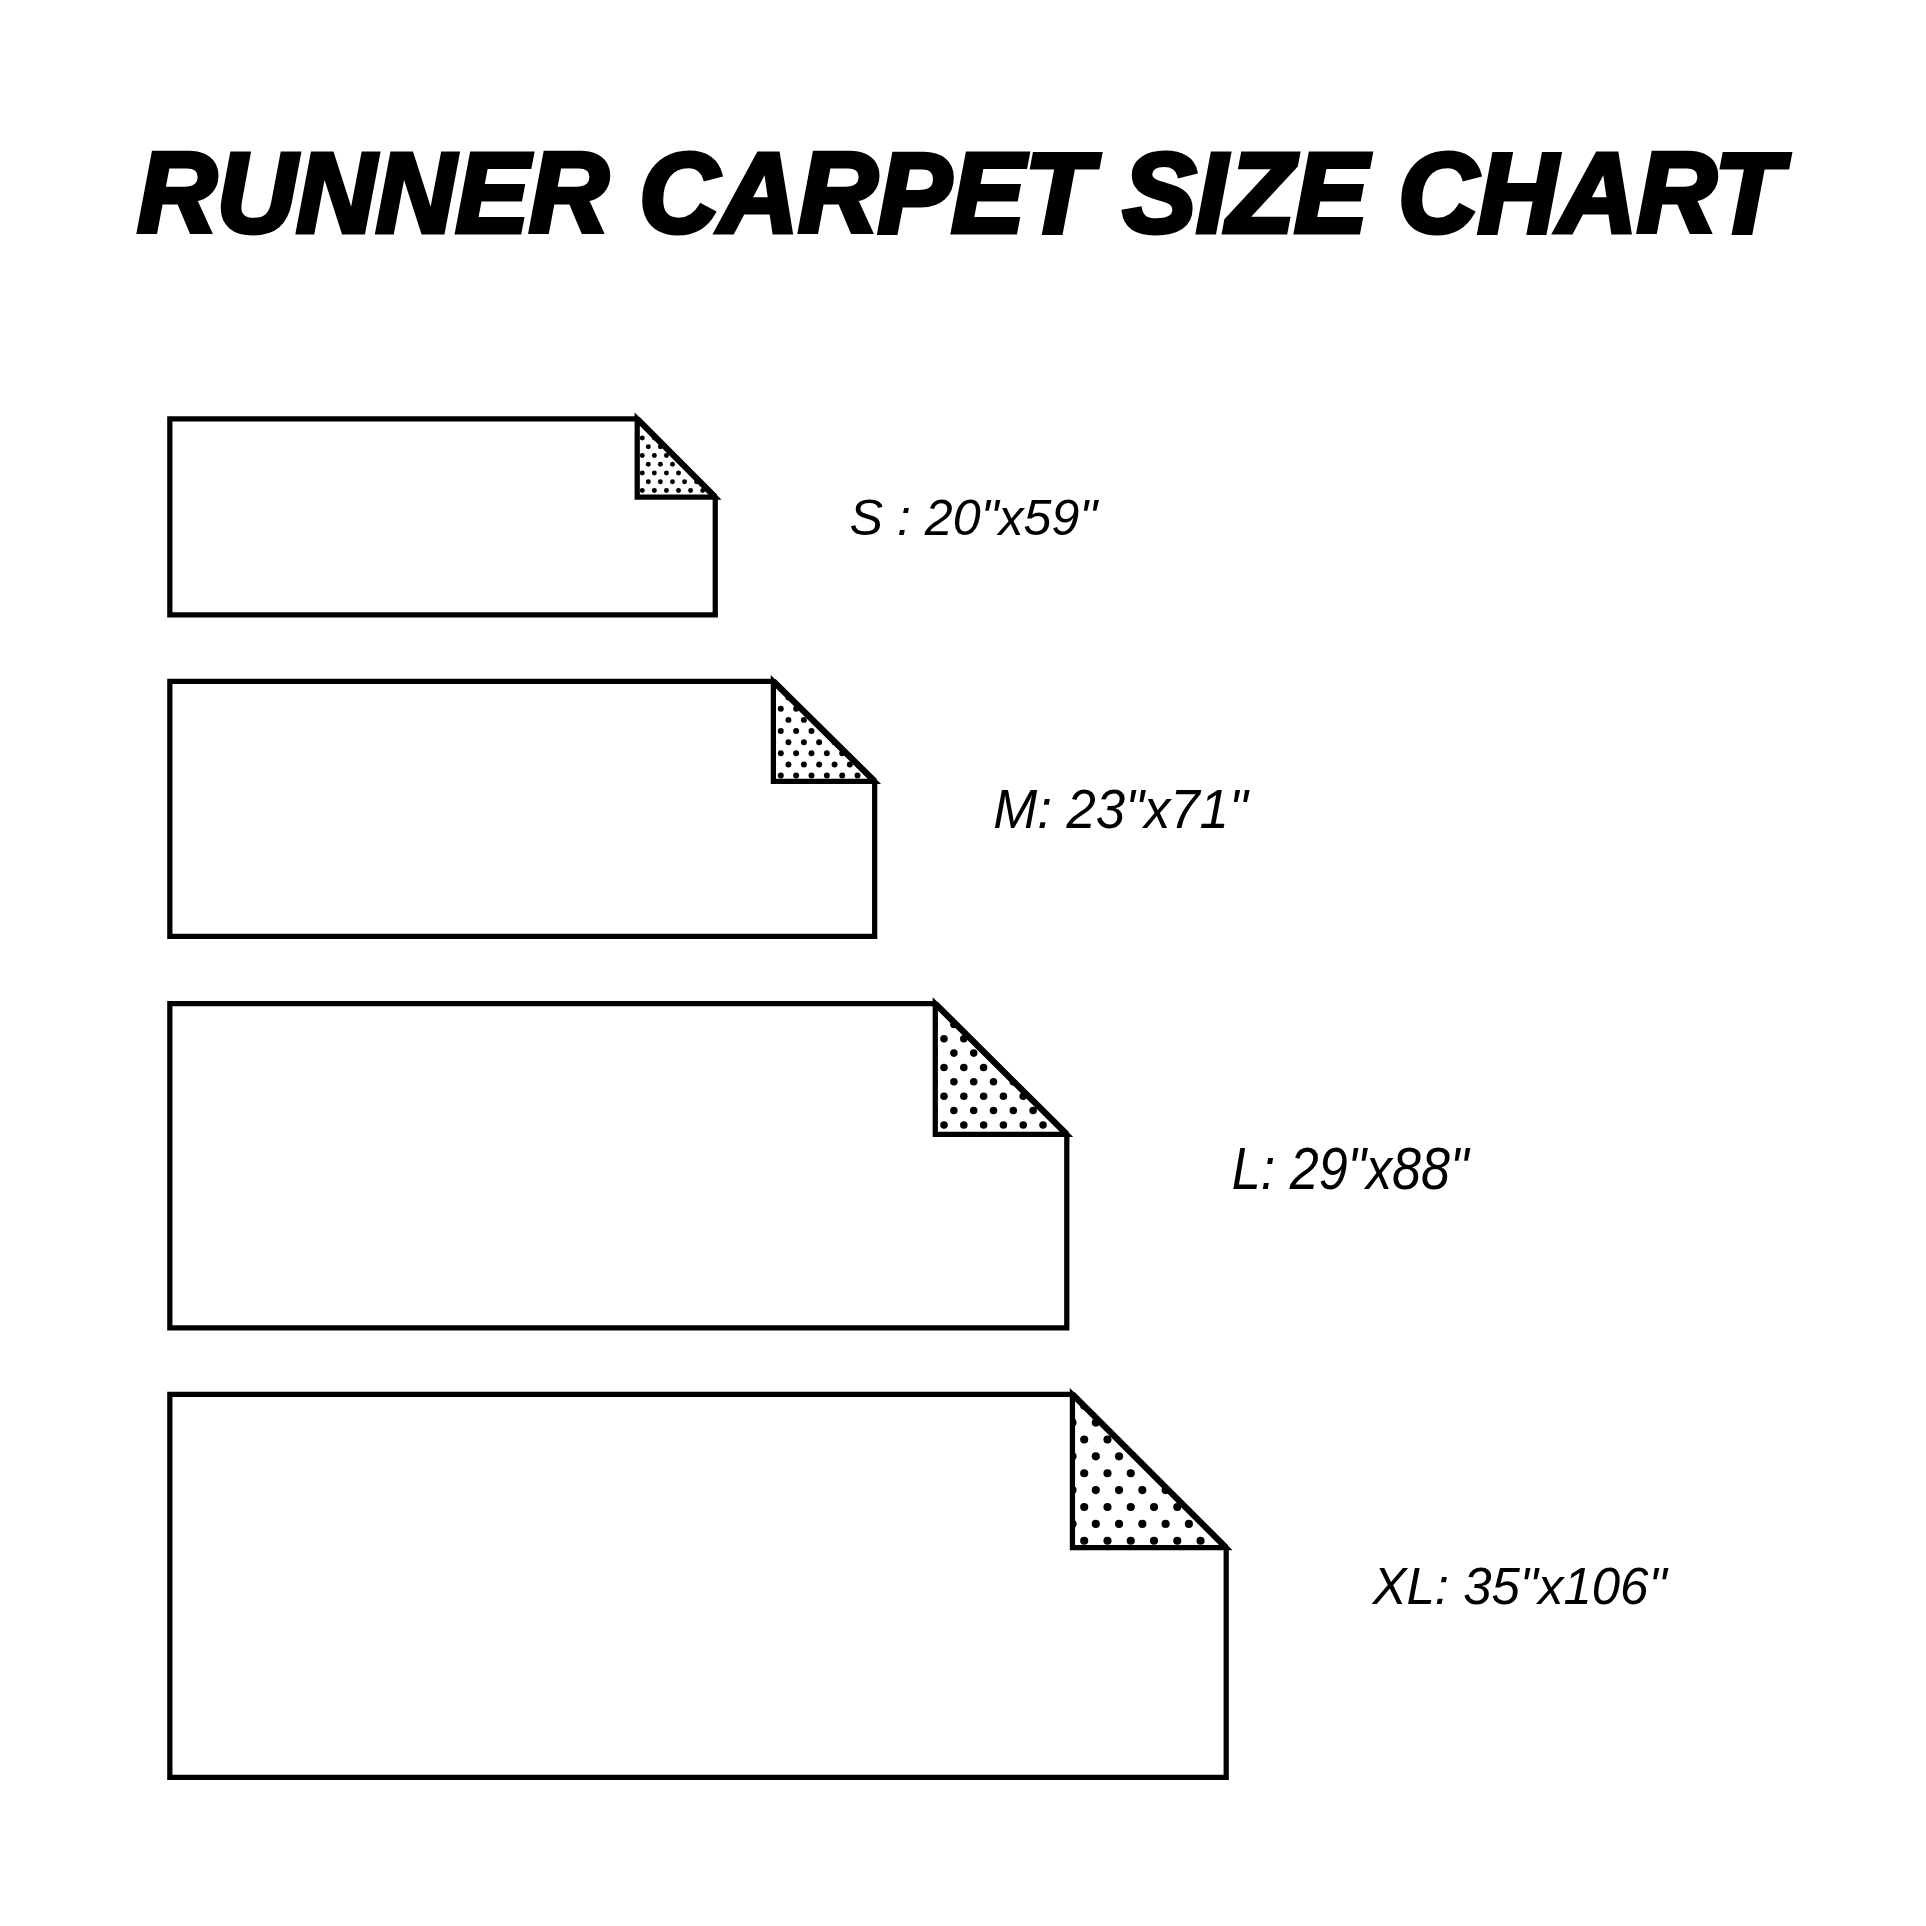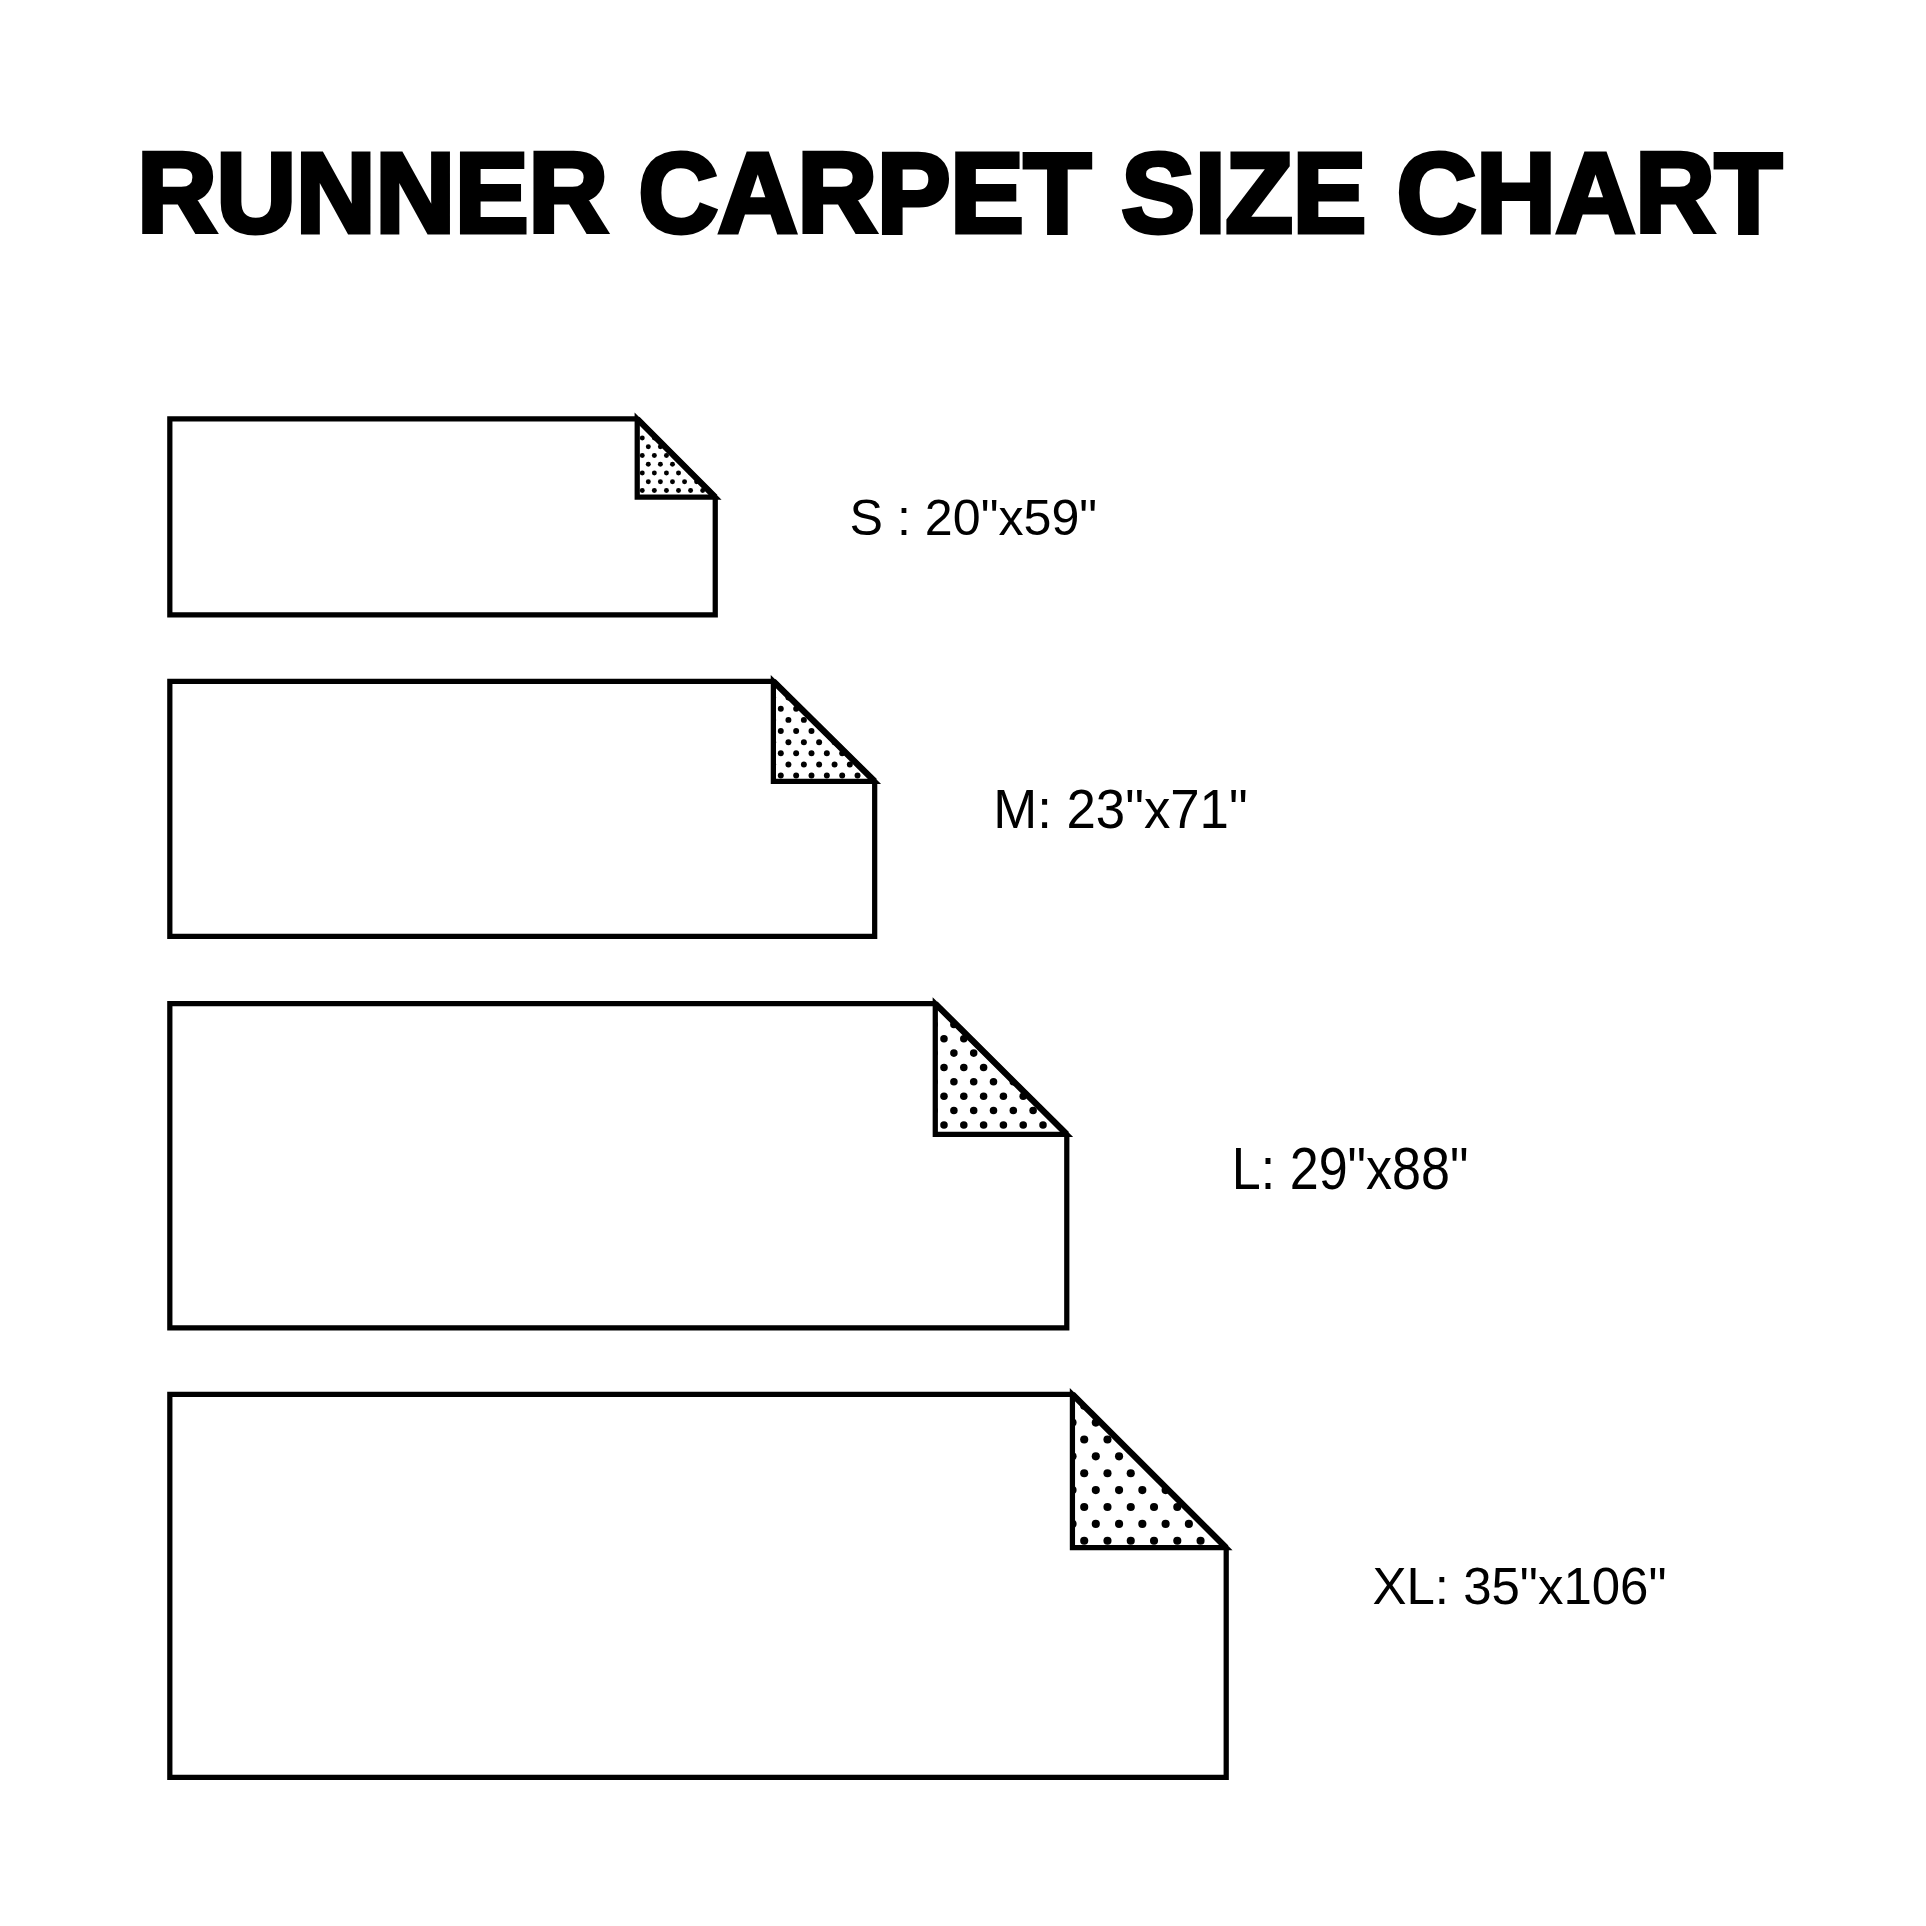--- a/index.html
+++ b/index.html
@@ -1,15 +1,15 @@
 <!DOCTYPE html>
 <html><head><meta charset="utf-8">
 <style>
 html,body{margin:0;padding:0;background:#fff;}
-#page{width:1927px;height:1927px;position:relative;background:#ffffff;overflow:hidden;}
+#page{width:1927px;height:1927px;position:relative;background:#ffffff;overflow:hidden;font-style:italic;}
 text{font-family:"Liberation Sans", sans-serif;fill:#000;}
 </style></head><body>
 <div id="page">
 <svg width="1927" height="1927" viewBox="0 0 1946 1946">
 
 <rect x="0" y="0" width="1946" height="1946" fill="#ffffff"></rect>
 
 <text x="138.5" y="234.5" font-size="115" font-weight="bold" stroke="#000" stroke-width="5" textLength="1661" lengthAdjust="spacingAndGlyphs">RUNNER CARPET SIZE CHART</text>
 <defs>
         <clipPath id="triS">

